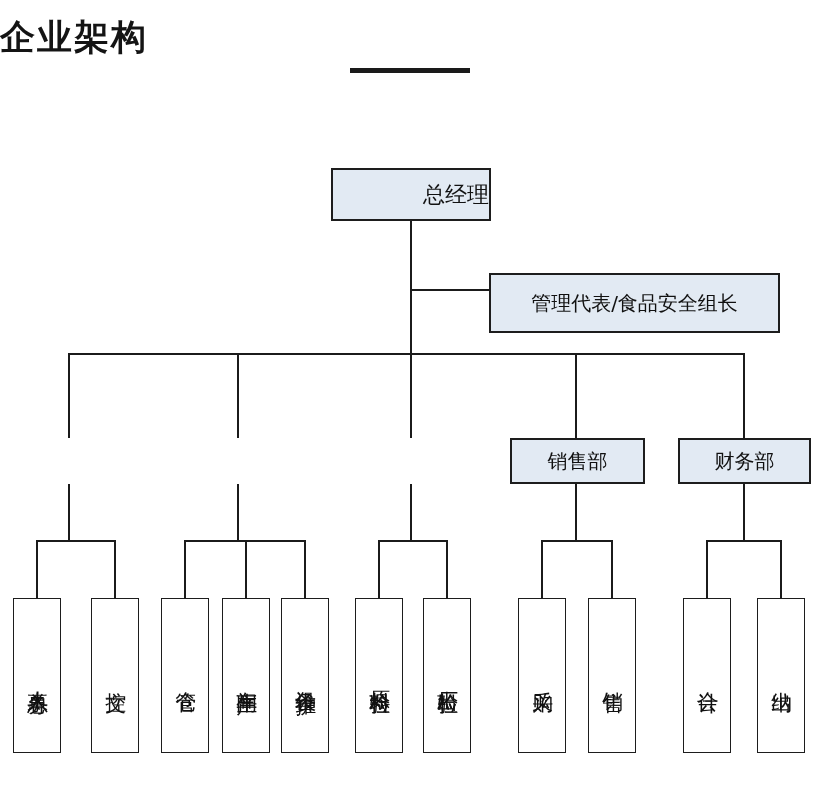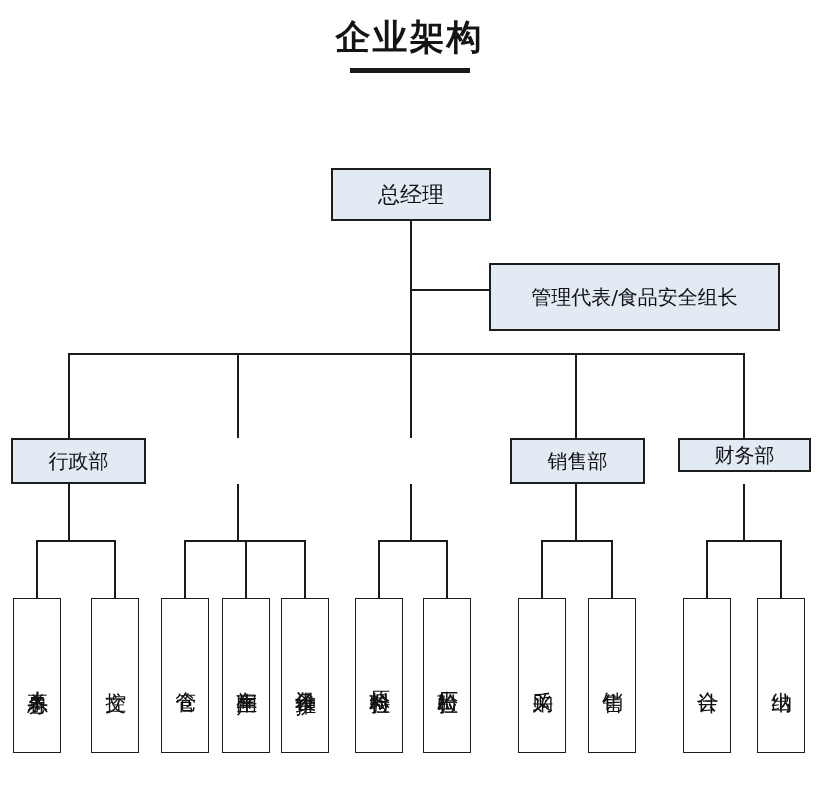--- a/index.html
+++ b/index.html
@@ -15,21 +15,21 @@
     overflow: hidden;
     position: relative;
   }
 
   
   #header {
     position: absolute;
     left: 0;
     top: 0;
     width: 819px;
-    text-align: center;
+    text-align: left;
   }
   #title {
     font-size: 35px;
     font-weight: bold;
     letter-spacing: 2px;
     color: #141414;
     margin-top: 16px;
     line-height: 1.25;
   }
   #title-rule {
@@ -63,20 +63,21 @@
     background: #e2eaf3;
     display: flex;
     align-items: center;
     justify-content: center;
     text-align: center;
     color: #111111;
     z-index: 3;
   }
   .node.lvl1 {
     font-size: 22px;
+    justify-content: flex-end;
   }
   .node.rep {
     font-size: 20px;
   }
   .node.dept {
     font-size: 20px;
   }
   .leaf {
     position: absolute;
     box-sizing: border-box;
@@ -151,31 +152,28 @@
 
   <div class="conn vline" style="left:743px; top:484px; height:57px;"></div>
   <div class="conn hline" style="left:706px; top:540px; width:76px;"></div>
   <div class="conn vline" style="left:706px; top:540px; height:58px;"></div>
   <div class="conn vline" style="left:780px; top:540px; height:58px;"></div>
 
   <div class="node lvl1" style="left:331px; top:168px; width:160px; height:53px;">
     <span>总经理</span>
   </div>
 
-  <div class="node rep" style="left:489px; top:263px; width:291px; height:68px;">
+  <div class="node rep" style="left:489px; top:273px; width:291px; height:60px;">
     <span>管理代表/食品安全组长</span>
   </div>
 
-  <div class="node dept" style="left:11px; top:438px; width:135px; height:46px;">
-    <span>行政部</span>
-  </div>
   <div class="node dept" style="left:510px; top:438px; width:135px; height:46px;">
     <span>销售部</span>
   </div>
-  <div class="node dept" style="left:678px; top:438px; width:133px; height:34px;">
+  <div class="node dept" style="left:678px; top:438px; width:133px; height:46px;">
     <span>财务部</span>
   </div>
 
   <div class="leaf" style="left:13px; top:598px; width:48px; height:155px;">
     <span class="vtext">人事总务</span>
   </div>
   <div class="leaf" style="left:91px; top:598px; width:48px; height:155px;">
     <span class="vtext">文控</span>
   </div>
 

